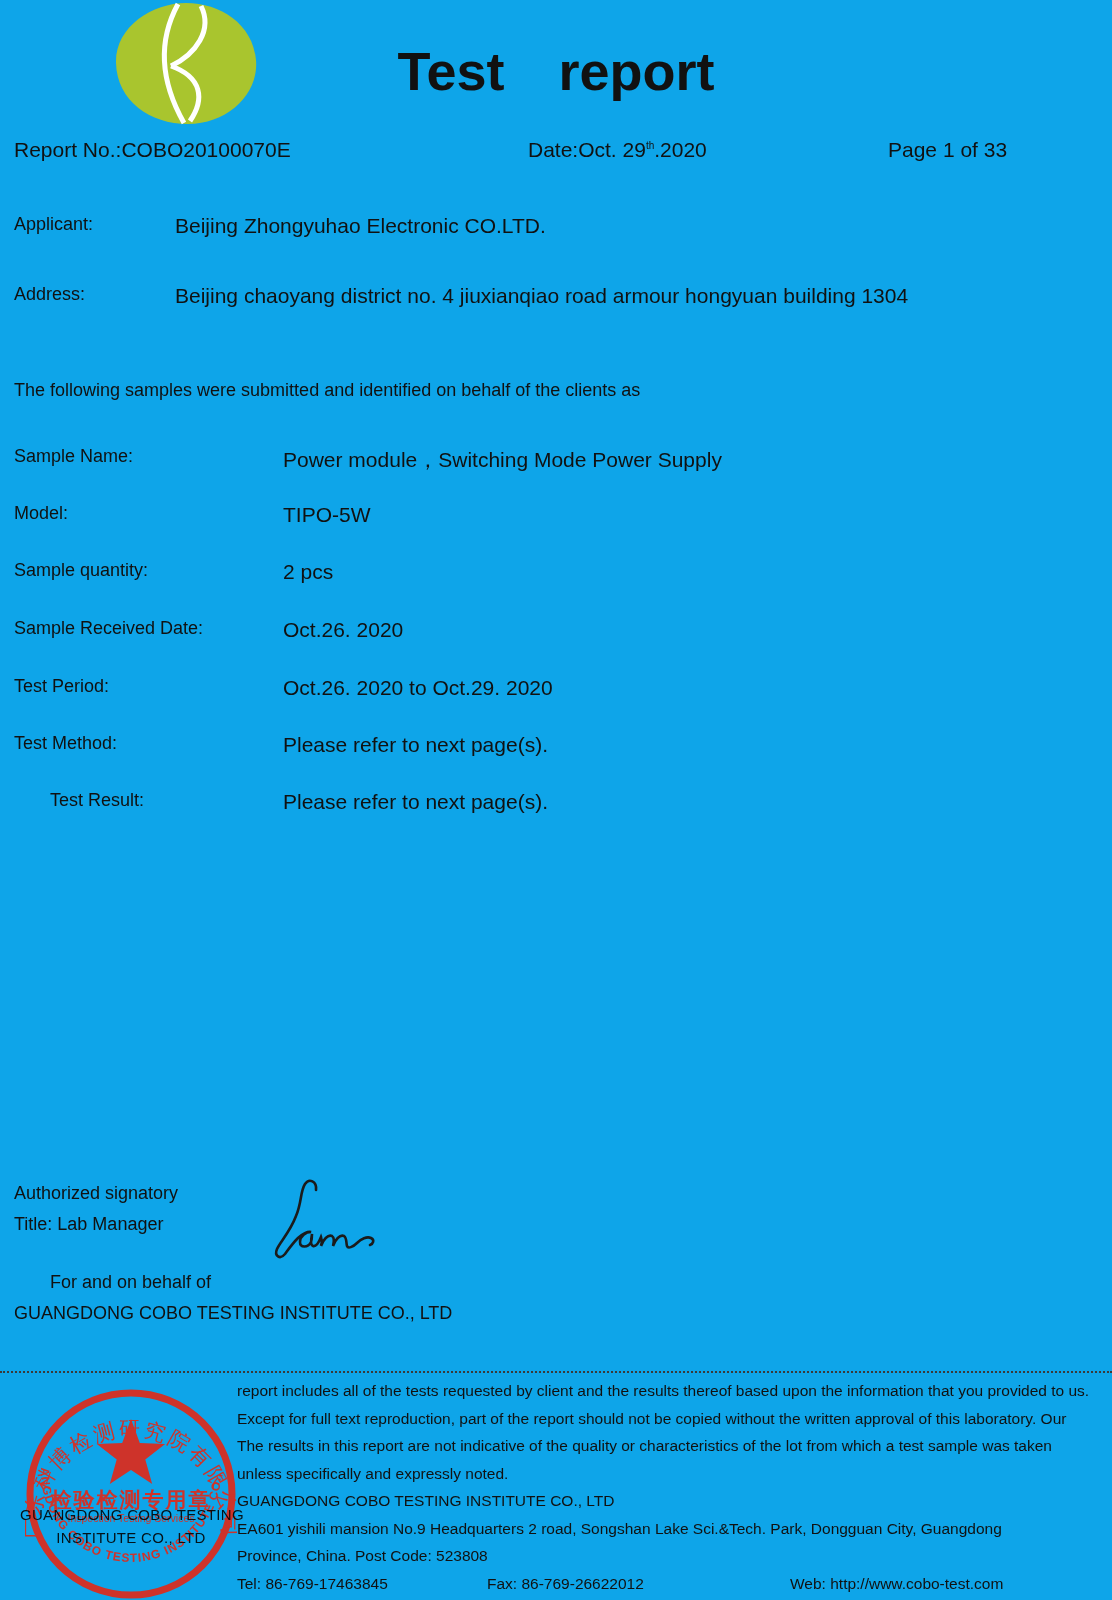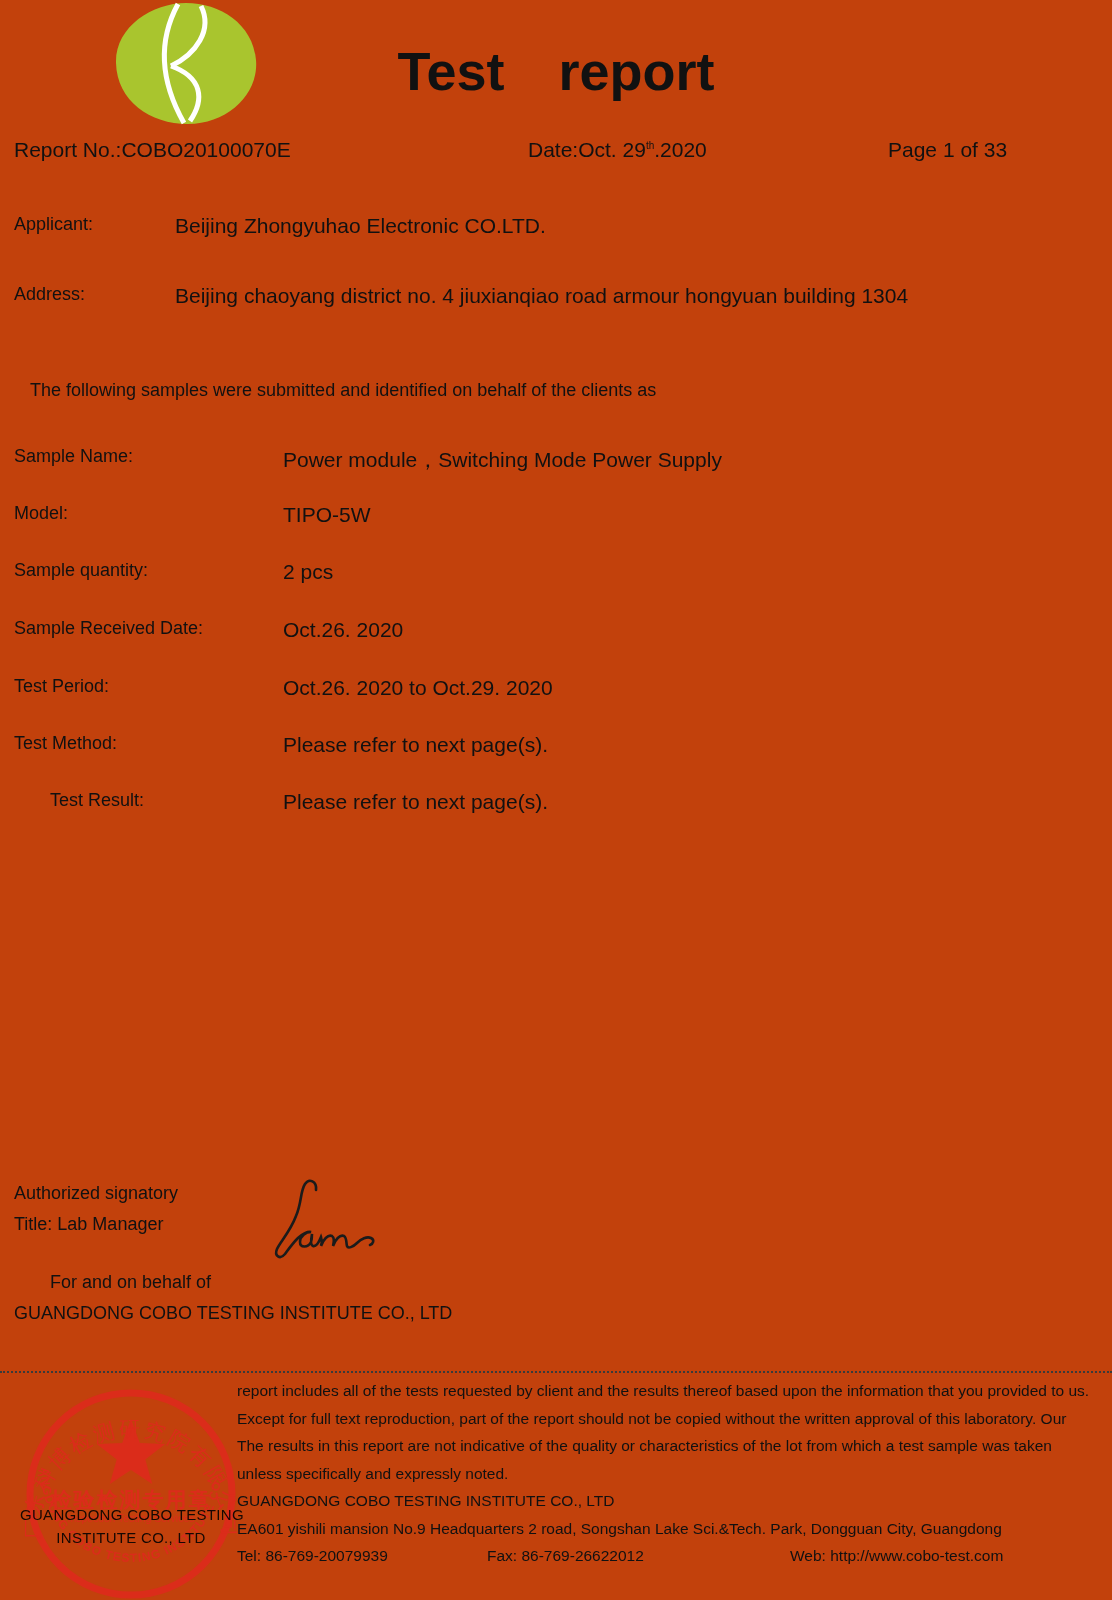--- a/index.html
+++ b/index.html
@@ -1,18 +1,18 @@
 <!DOCTYPE html>
 <html><head>
 <meta charset="utf-8">
 <style>
   * { margin:0; padding:0; box-sizing:border-box; }
   body { background:#fff; }
   .page {
-    position:relative; width:1112px; height:1600px; background:#c2410c;
+    position:relative; width:1112px; height:1600px; background:#0ea5e9;
     font-family:"Liberation Sans", sans-serif; color:#1a1a1a; overflow:hidden;
   }
   .abs { position:absolute; }
   .title-row { top:40px; left:0; width:100%; text-align:center;
     font-size:54px; font-weight:700; color:#111; }
   .title-gap { display:inline-block; width:54px; }
   .meta { font-size:21px; color:#111; white-space:nowrap; }
   .meta .val { margin-left:0; }
   sup { font-size:10px; vertical-align:super; }
   .lbl { font-size:18px; color:#111; white-space:nowrap; }
@@ -49,21 +49,21 @@
   <div class="abs meta" style="left:528px; top:138px;">
     <span>Date:</span><span class="val">Oct. 29</span><sup>th</sup><span>.2020</span>
   </div>
   <div class="abs meta" style="left:888px; top:138px;">Page 1 of 33</div>
 
   <div class="abs lbl" style="left:14px; top:214px;">Applicant:</div>
   <div class="abs val2" style="left:175px; top:214px;">Beijing Zhongyuhao Electronic CO.LTD.</div>
   <div class="abs lbl" style="left:14px; top:284px;">Address:</div>
   <div class="abs val2" style="left:175px; top:284px;">Beijing chaoyang district no. 4 jiuxianqiao road armour hongyuan building 1304</div>
 
-  <div class="abs lbl" style="left:14px; top:380px;margin-left:16px;">The following samples were submitted and identified on behalf of the clients as</div>
+  <div class="abs lbl" style="left:14px; top:380px;">The following samples were submitted and identified on behalf of the clients as</div>
 
   <div class="abs lbl" style="left:14px;  top:446px;">Sample Name:</div>
   <div class="abs val2" style="left:283px; top:446px;">Power module，Switching Mode Power Supply</div>
   <div class="abs lbl" style="left:14px;  top:503px;">Model:</div>
   <div class="abs val2" style="left:283px; top:503px;">TIPO-5W</div>
   <div class="abs lbl" style="left:14px;  top:560px;">Sample quantity:</div>
   <div class="abs val2" style="left:283px; top:560px;">2 pcs</div>
   <div class="abs lbl" style="left:14px;  top:618px;">Sample Received Date:</div>
   <div class="abs val2" style="left:283px; top:618px;">Oct.26. 2020</div>
   <div class="abs lbl" style="left:14px;  top:676px;">Test Period:</div>
@@ -111,20 +111,21 @@
     <div>INSTITUTE CO., LTD</div>
   </div>
 
   <div class="abs footer-block">
     <div class="fline">report includes all of the tests requested by client and the results thereof based upon the information that you provided to us.</div>
     <div class="fline">Except for full text reproduction, part of the report should not be copied without the written approval of this laboratory. Our</div>
     <div class="fline">The results in this report are not indicative of the quality or characteristics of the lot from which a test sample was taken</div>
     <div class="fline">unless specifically and expressly noted.</div>
     <div class="fline">GUANGDONG COBO TESTING INSTITUTE CO., LTD</div>
     <div class="fline">EA601 yishili mansion No.9 Headquarters 2 road, Songshan Lake Sci.&amp;Tech. Park, Dongguan City, Guangdong</div>
+    <div class="fline">Province, China. Post Code: 523808</div>
     <div class="fline tel-row">
-      <span style="left:0;">Tel:  86-769-20079939</span>
+      <span style="left:0;">Tel:  86-769-17463845</span>
       <span style="left:250px;">Fax:  86-769-26622012</span>
       <span style="left:553px;">Web: http://www.cobo-test.com</span>
     </div>
   </div>
 
 </div>
 
 </body></html>

